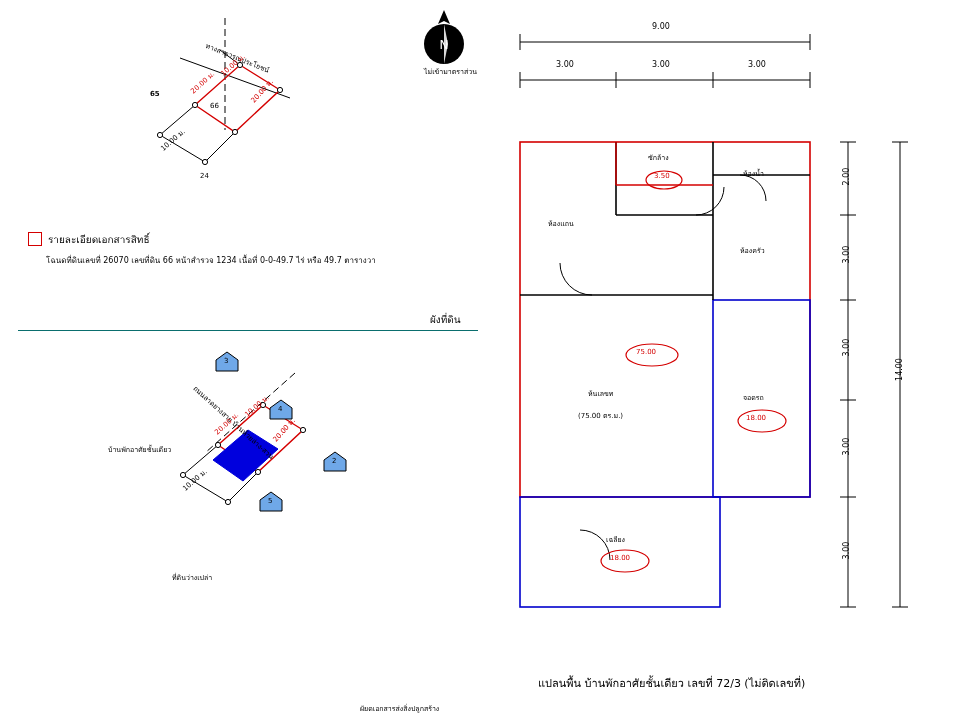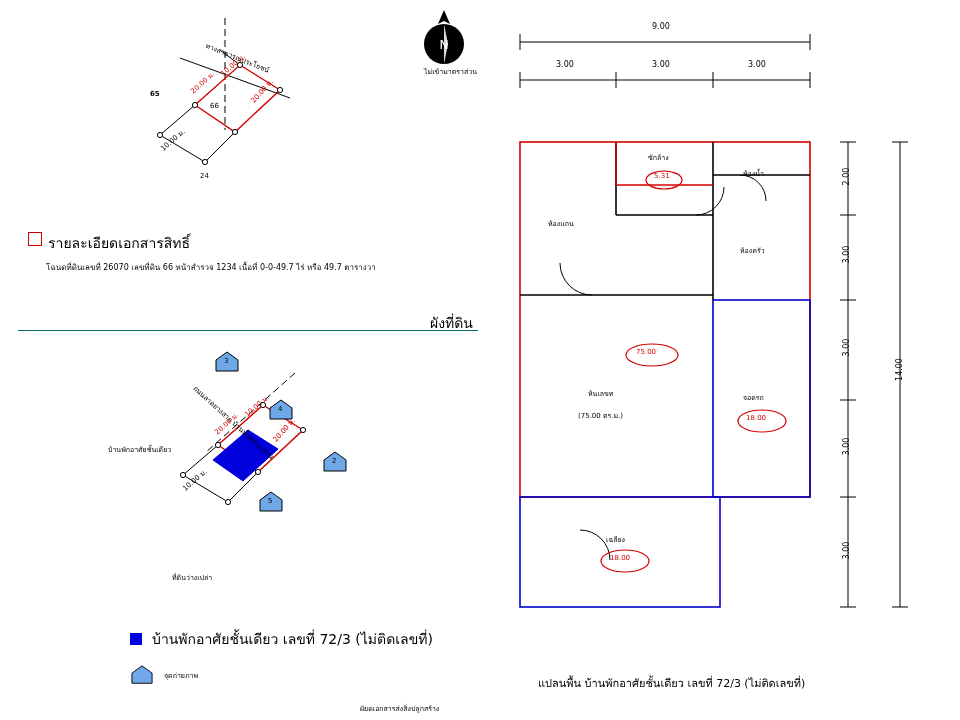--- a/index.html
+++ b/index.html
@@ -1,20 +1,20 @@
 <!DOCTYPE html>
 <html><head>
 <meta charset="utf-8">
 <style>
   html,body{margin:0;padding:0;}
   body{width:960px;height:720px;background:#ffffff;font-family:"DejaVu Sans",sans-serif;overflow:hidden;position:relative;}
   .abs{position:absolute;}
   .txt{font-size:8px;color:#000;white-space:nowrap;}
   .txt-sm{font-size:7px;color:#000;white-space:nowrap;}
-  .txt-md{font-size:14px;color:#000;white-space:nowrap;}
+  .txt-md{font-size:10px;color:#000;white-space:nowrap;}
   .txt-lg{font-size:11px;color:#000;white-space:nowrap;}
   .red{color:#d40000;}
   svg{display:block;}
   .legend-sq-red{width:12px;height:12px;border:1.5px solid #d40000;background:#fff;}
   .legend-sq-blue{width:12px;height:12px;background:#0000dd;}
   .divline{height:1px;background:#0a6e6e;}
 </style>
 </head>
 <body>
 
@@ -104,32 +104,20 @@
   <div class="abs txt-sm" style="left:10px;top:7px;">2</div>
 </div>
 <div class="abs" style="left:258px;top:490px;">
   <svg width="26" height="24" viewBox="0 0 26 24">
       <path d="M13 2 L24 10 L24 21 L2 21 L2 10 Z" fill="#6fa8e8" stroke="#000" stroke-width="1"></path>
     </svg>
   <div class="abs txt-sm" style="left:10px;top:7px;">5</div>
 </div>
 
 <div class="abs" style="left:130px;top:628px;">
-  <div style="display:flex;align-items:center;gap:10px;">
-    <div class="legend-sq-blue"></div>
-    <div class="txt-md">บ้านพักอาศัยชั้นเดียว  เลขที่ 72/3 (ไม่ติดเลขที่)</div>
-  </div>
-  <div style="display:flex;align-items:center;gap:10px;margin-top:14px;">
-    <div>
-      <svg width="24" height="22" viewBox="0 0 26 24">
-          <path d="M13 2 L24 10 L24 21 L2 21 L2 10 Z" fill="#6fa8e8" stroke="#000" stroke-width="1"></path>
-        </svg>
-    </div>
-    <div class="txt-sm">จุดถ่ายภาพ</div>
-  </div>
 </div>
 
 <div class="abs txt-sm" style="left:360px;top:703px;">ผัยดเอกสารส่งสิ่งปลูกสร้าง</div>
 
 <div class="abs" style="left:412px;top:8px;">
   <svg width="64" height="62" viewBox="0 0 64 62">
     <polygon points="32,2 38,16 32,13 26,16" fill="#000"></polygon>
     <circle cx="32" cy="36" r="20" fill="#000"></circle>
     <polygon points="32,16 40,36 32,56 24,36" fill="#000"></polygon>
     <polygon points="32,16 36,36 32,56" fill="#fff" opacity="0.85"></polygon>
@@ -195,21 +183,21 @@
   <div class="abs txt" style="left:248px;top:50px;">3.00</div>
 
   <div class="abs txt" style="left:338px;top:162px;transform:rotate(-90deg);">2.00</div>
   <div class="abs txt" style="left:338px;top:240px;transform:rotate(-90deg);">3.00</div>
   <div class="abs txt" style="left:338px;top:333px;transform:rotate(-90deg);">3.00</div>
   <div class="abs txt" style="left:338px;top:432px;transform:rotate(-90deg);">3.00</div>
   <div class="abs txt" style="left:338px;top:536px;transform:rotate(-90deg);">3.00</div>
   <div class="abs txt" style="left:388px;top:355px;transform:rotate(-90deg);">14.00</div>
 
   <div class="abs txt-sm" style="left:148px;top:142px;">ซักล้าง</div>
-  <div class="abs txt-sm red" style="left:154px;top:162px;">5.31</div>
+  <div class="abs txt-sm red" style="left:154px;top:162px;">3.50</div>
 
   <div class="abs txt-sm" style="left:243px;top:158px;">ห้องน้ำ</div>
   <div class="abs txt-sm" style="left:240px;top:235px;">ห้องครัว</div>
   <div class="abs txt-sm" style="left:48px;top:208px;">ห้องแถน</div>
 
   <div class="abs txt-sm" style="left:88px;top:378px;">ห้นเลขท</div>
   <div class="abs txt-sm" style="left:78px;top:400px;">(75.00 ตร.ม.)</div>
   <div class="abs txt-sm red" style="left:136px;top:338px;">75.00</div>
 
   <div class="abs txt-sm" style="left:243px;top:382px;">จอดรถ</div>

